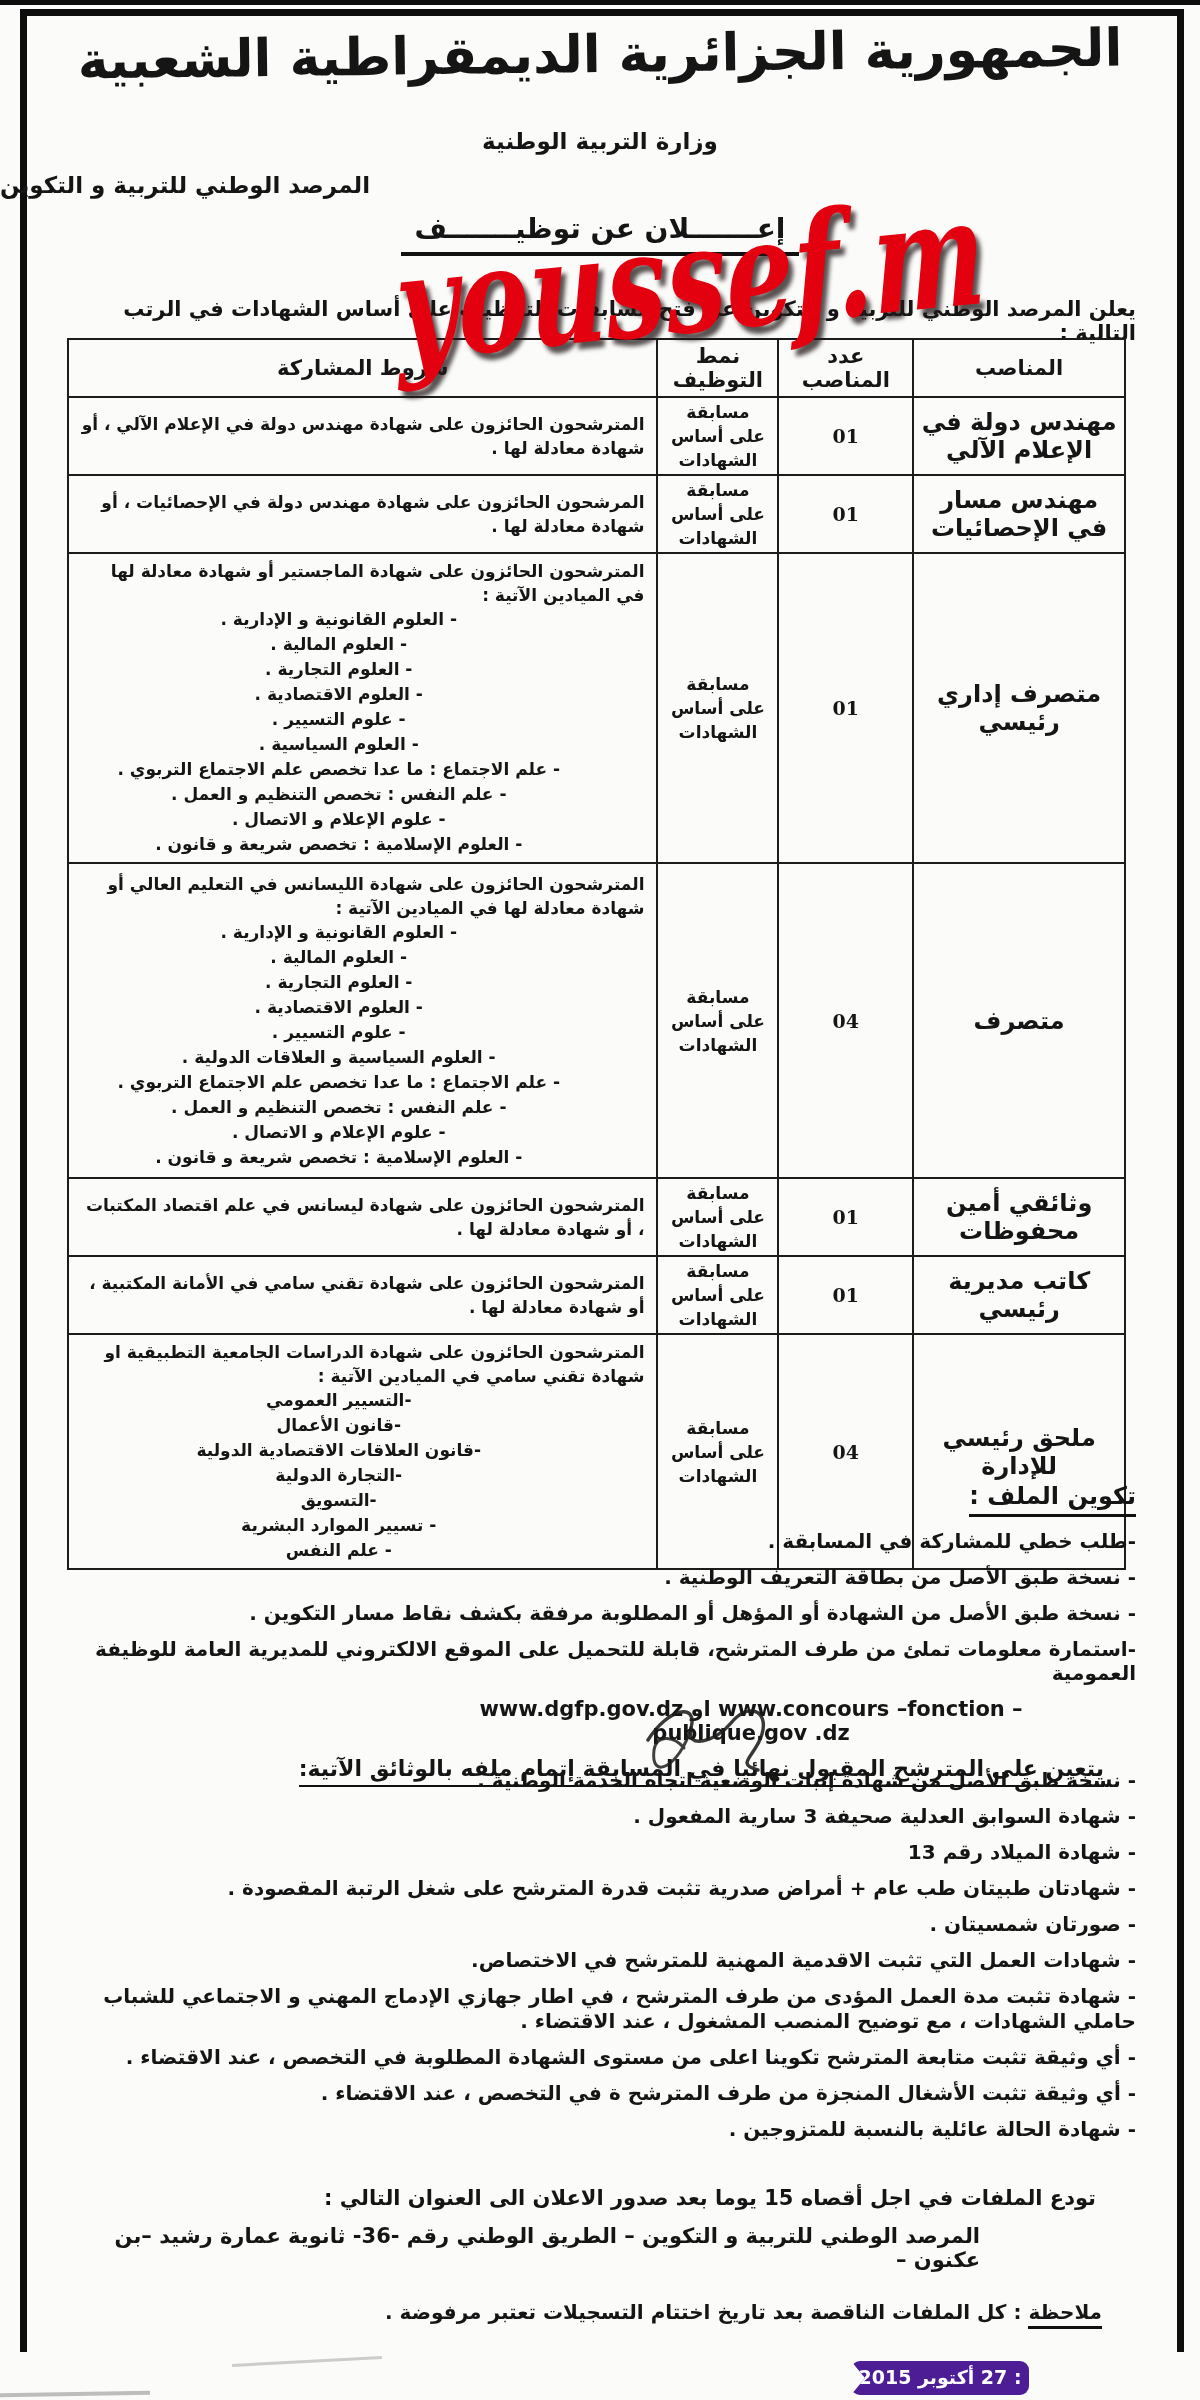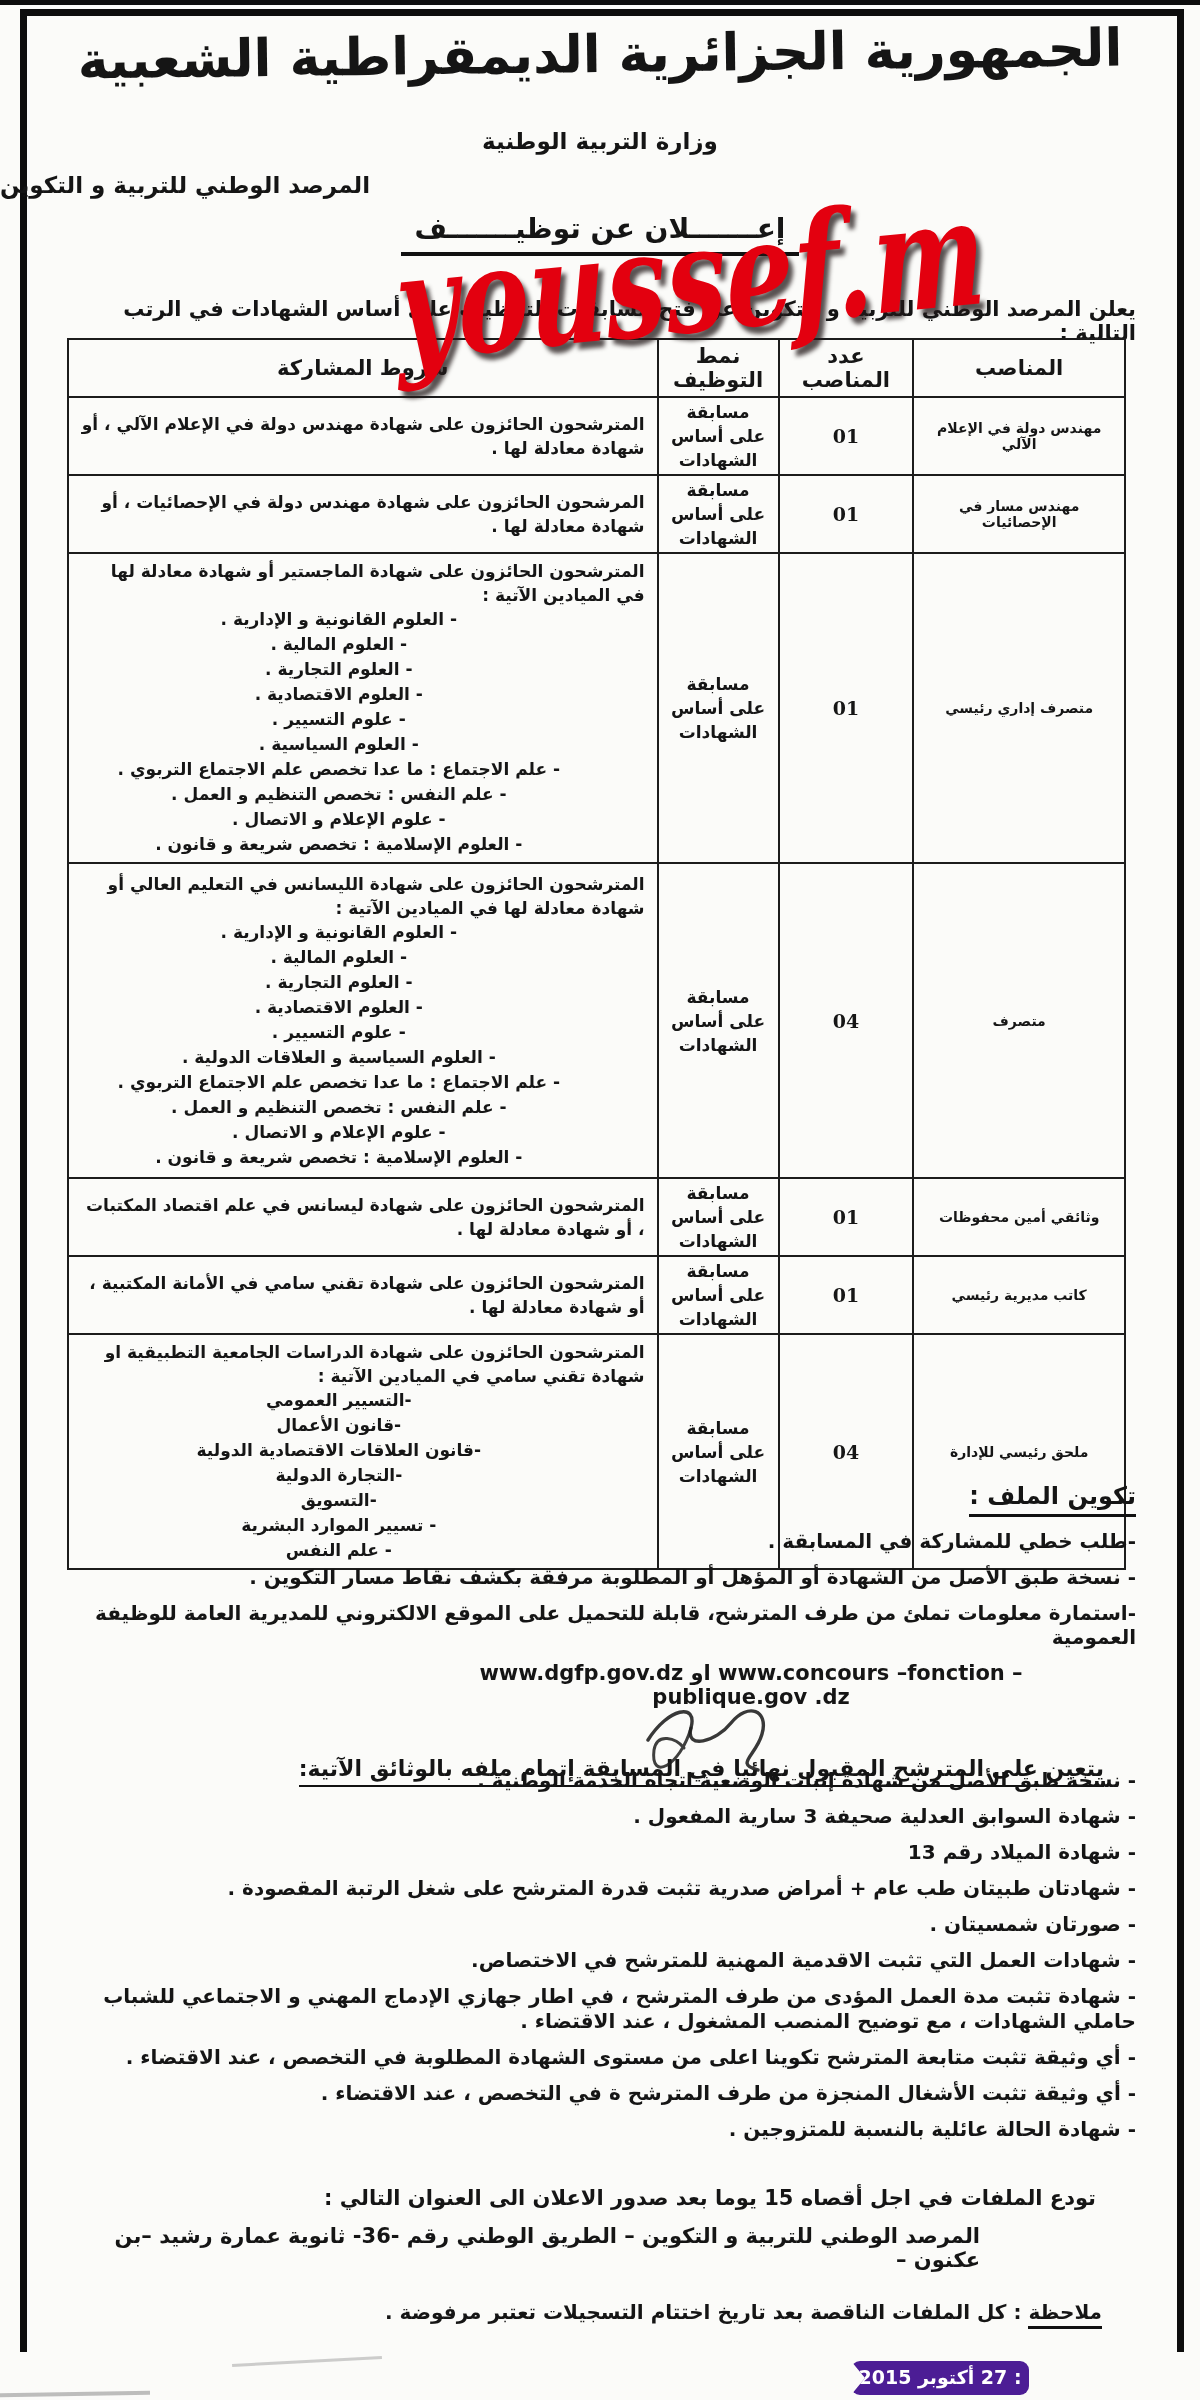--- a/index.html
+++ b/index.html
@@ -30,21 +30,21 @@
     font-family:"DejaVu Serif", serif;font-style:italic;font-weight:bold;
     font-size:148px;line-height:0.95;color:#e3000f;
     transform:scaleX(0.72) rotate(-4deg);transform-origin:left center;
     text-shadow:6px 7px 5px rgba(35,25,25,0.75);pointer-events:none;}
   
   table.jobs{position:absolute;top:338px;left:67px;width:1059px;
     border-collapse:collapse;direction:rtl;}
   table.jobs td,table.jobs th{border:2px solid #1c1c1c;vertical-align:middle;
     font-weight:bold;color:#161616;}
   table.jobs th{font-size:21px;text-align:center;padding:4px;}
-  td.c-pos{font-size:14px;text-align:center;padding:4px 6px;}
+  td.c-pos{font-size:24px;text-align:center;padding:4px 6px;}
   td.c-num{font-size:19px;text-align:center;font-family:"DejaVu Serif",serif;}
   td.c-mode{font-size:17px;text-align:center;padding:2px 8px;line-height:24px;}
   td.c-cond{font-size:17px;text-align:right;padding:5px 12px 5px 8px;line-height:24px;}
   .cond-list{white-space:pre-line;text-align:center;padding-left:0;padding-right:44px;line-height:25px;}
   
   .sec{position:absolute;right:64px;left:60px;text-align:right;font-weight:bold;}
   .sec-heading{display:inline-block;font-size:24px;border-bottom:3px solid #111;
     padding-bottom:4px;margin-left:8px;}
   .sec1{top:1482px;}
   .sec1 .item{font-size:20px;line-height:24px;margin-top:12px;}
@@ -185,20 +185,21 @@
 - تسيير الموارد البشرية
 - علم النفس</div>
       </td>
     </tr>
   </tbody>
     </table>
 
   <div class="sec sec1">
     <span class="sec-heading">تكوين الملف :</span>
     <div class="item">-طلب خطي للمشاركة في المسابقة .</div>
+    <div class="item">- نسخة طبق الأصل من بطاقة التعريف الوطنية .</div>
     <div class="item">- نسخة طبق الأصل من الشهادة أو المؤهل أو المطلوبة مرفقة بكشف نقاط مسار التكوين .</div>
     <div class="item">-استمارة معلومات تملئ من طرف المترشح، قابلة للتحميل على الموقع الالكتروني للمديرية العامة للوظيفة العمومية</div>
     <div class="links-line">www.dgfp.gov.dz او www.concours –fonction –publique.gov .dz</div>
   </div>
 
   <div class="sec sec2-heading" style="position:absolute;top:1756px;">
     <span class="sec-heading">يتعين على المترشح المقبول نهائيا في المسابقة إتمام ملفه بالوثائق الآتية:</span>
   </div>
 
   <svg class="scribble" width="170" height="100" viewBox="0 0 170 100">

